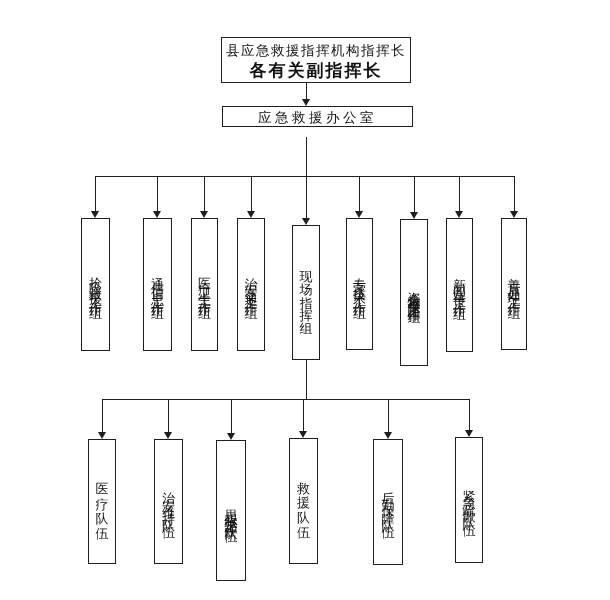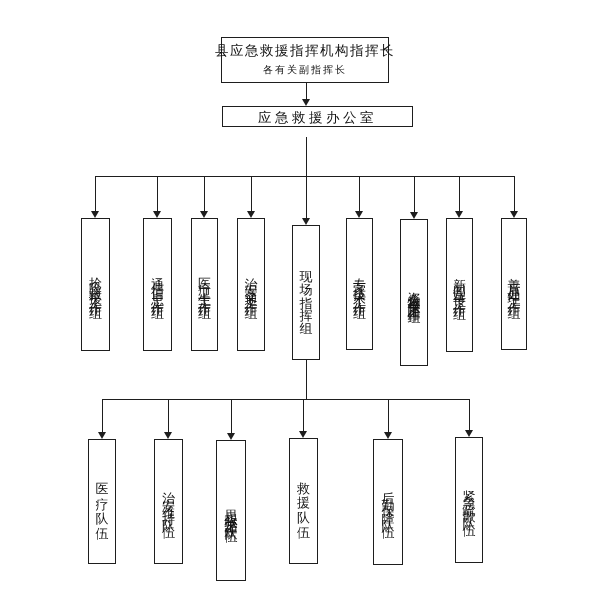--- a/index.html
+++ b/index.html
@@ -20,21 +20,21 @@
   .hbox{
     position:absolute;
     border:1.5px solid var(--line);
     background:var(--bg);
     display:flex;flex-direction:column;
     align-items:center;justify-content:center;
     text-align:center;
     box-sizing:border-box;
   }
   .hbox .l1{font-size:13.5px;letter-spacing:1.5px;line-height:20px;white-space:nowrap;}
-  .hbox .l2{font-size:10px;letter-spacing:2px;line-height:20px;white-space:nowrap;}
+  .hbox .l2{font-size:17px;letter-spacing:2px;line-height:20px;white-space:nowrap;font-weight:bold;}
   .office .l1{font-size:13.5px;letter-spacing:3.5px;}
   .vbox{
     position:absolute;
     border:1.5px solid var(--line);
     background:var(--bg);
     display:flex;align-items:center;justify-content:center;
     box-sizing:border-box;
   }
   .vtext{
     writing-mode:vertical-rl;
@@ -57,21 +57,21 @@
     border-left:4px solid transparent;
     border-right:4px solid transparent;
     border-top:7px solid var(--line);
   }
 </style>
 </head>
 <body>
 
 <div class="stage">
 
-  <div class="hbox" style="left:221px;top:37px;width:168px;height:46px">
+  <div class="hbox" style="left:221px;top:37px;width:190px;height:46px">
     <div class="l1">县应急救援指挥机构指挥长</div>
     <div class="l2">各有关副指挥长</div>
   </div>
 
   <div class="vline" style="left:306px;top:83px;height:16px"></div>
   <div class="arr" style="left:302px;top:99px"></div>
 
   <div class="hbox office" style="left:222px;top:106px;width:191px;height:21px">
     <div class="l1">应急救援办公室</div>
   </div>

